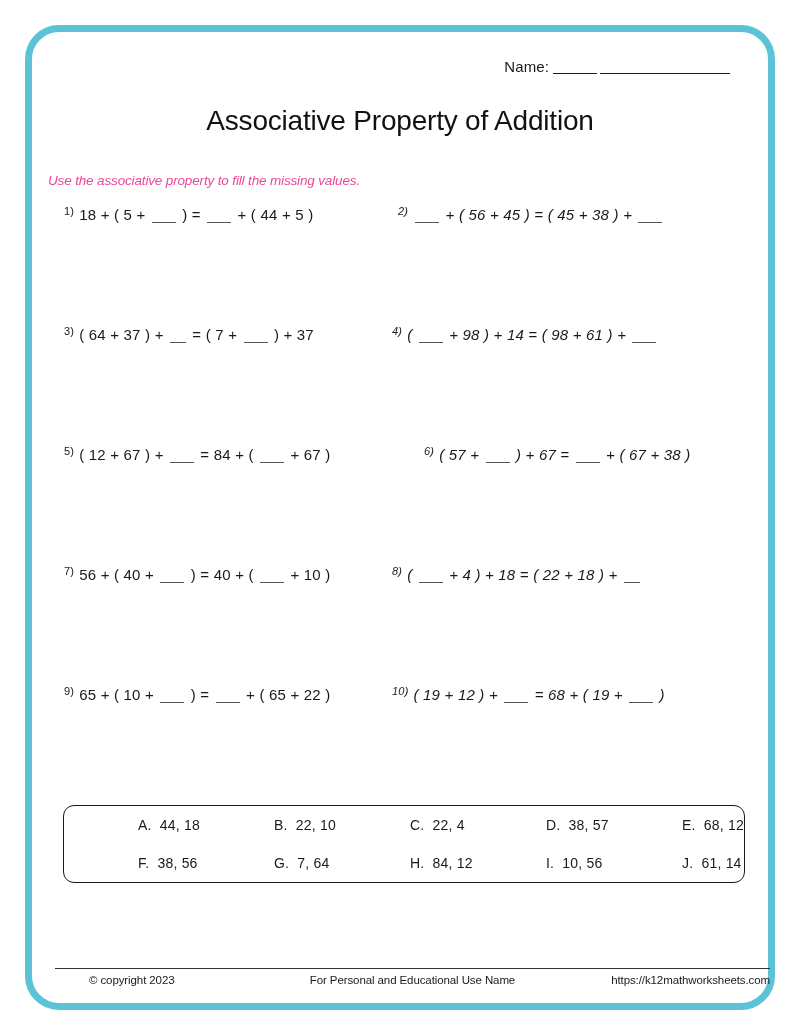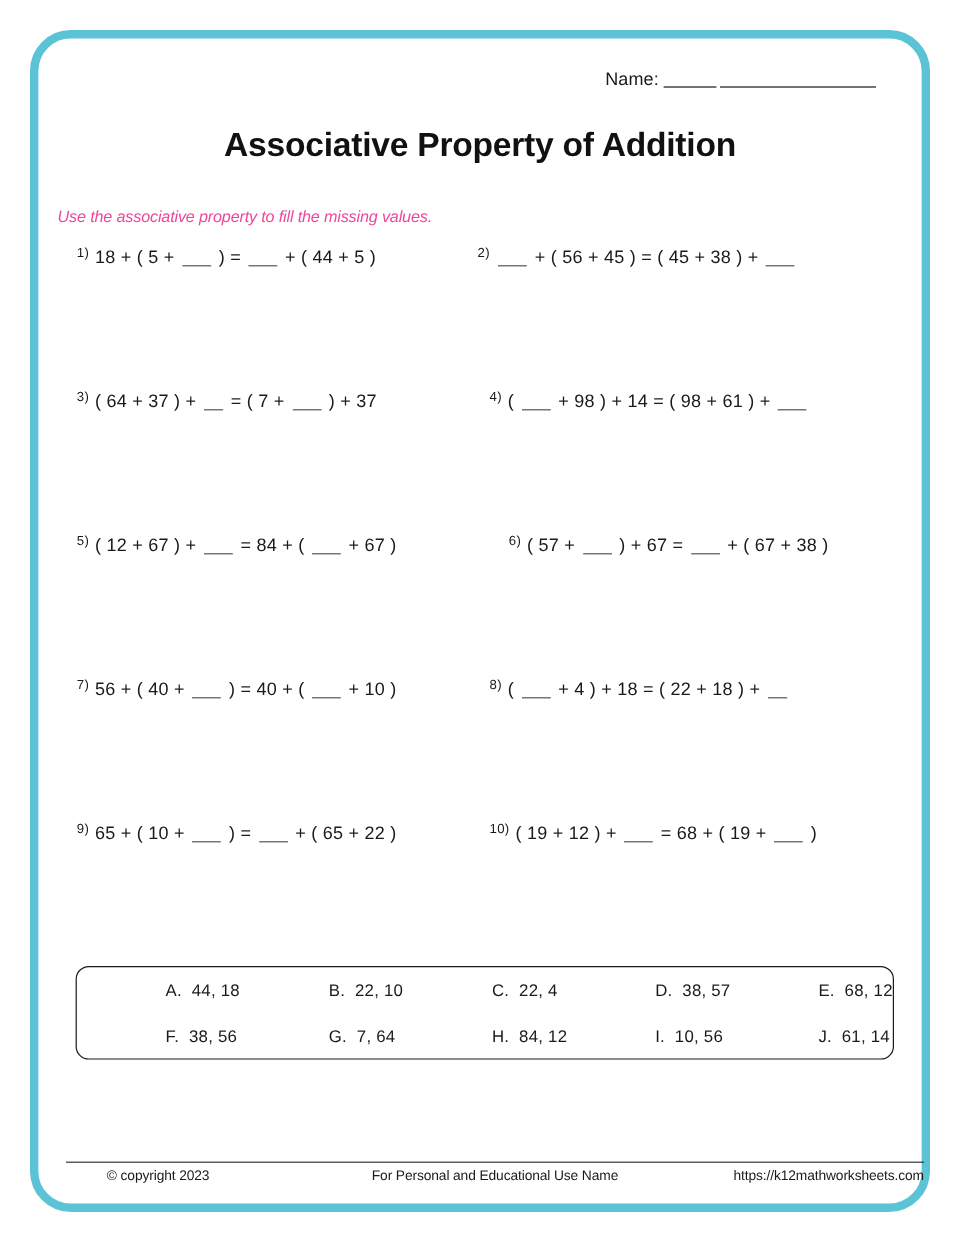--- a/index.html
+++ b/index.html
@@ -60,21 +60,21 @@
   .name-blank-b { width: 130px; margin-left: 3px; }
 
   
   .title {
     position: absolute;
     left: 0;
     right: 0;
     top: 105px;
     text-align: center;
     font-size: 28px;
-    font-weight: bold;
+    font-weight: normal;
     letter-spacing: -0.2px;
     color: #111111;
   }
 
   
   .instruction {
     position: absolute;
     left: 48px;
     top: 173px;
     font-size: 13.5px;
@@ -96,26 +96,26 @@
   }
   .prob {
     position: absolute;
     top: 0;
     font-size: 15px;
     white-space: nowrap;
     letter-spacing: 0.2px;
     color: #1a1a1a;
   }
   .prob.col-a { left: 64px; }
-  .prob.col-b { left: 400px; }
+  .prob.col-b { left: 400px; font-style: italic; }
 
   
   .prob.col-b.shift1 { left: 398px; }
   .prob.col-b.shift3 { left: 424px; }
-  .prob.col-b.shift4 { left: 392px; margin-left: 16px; }
+  .prob.col-b.shift4 { left: 392px; }
 
   .prob-num {
     font-size: 11px;
     vertical-align: 5px;
     margin-right: 5px;
     color: #1a1a1a;
   }
   .expr { font-size: 15px; text-align: center; }
   .expr .blank {
     display: inline-block;

